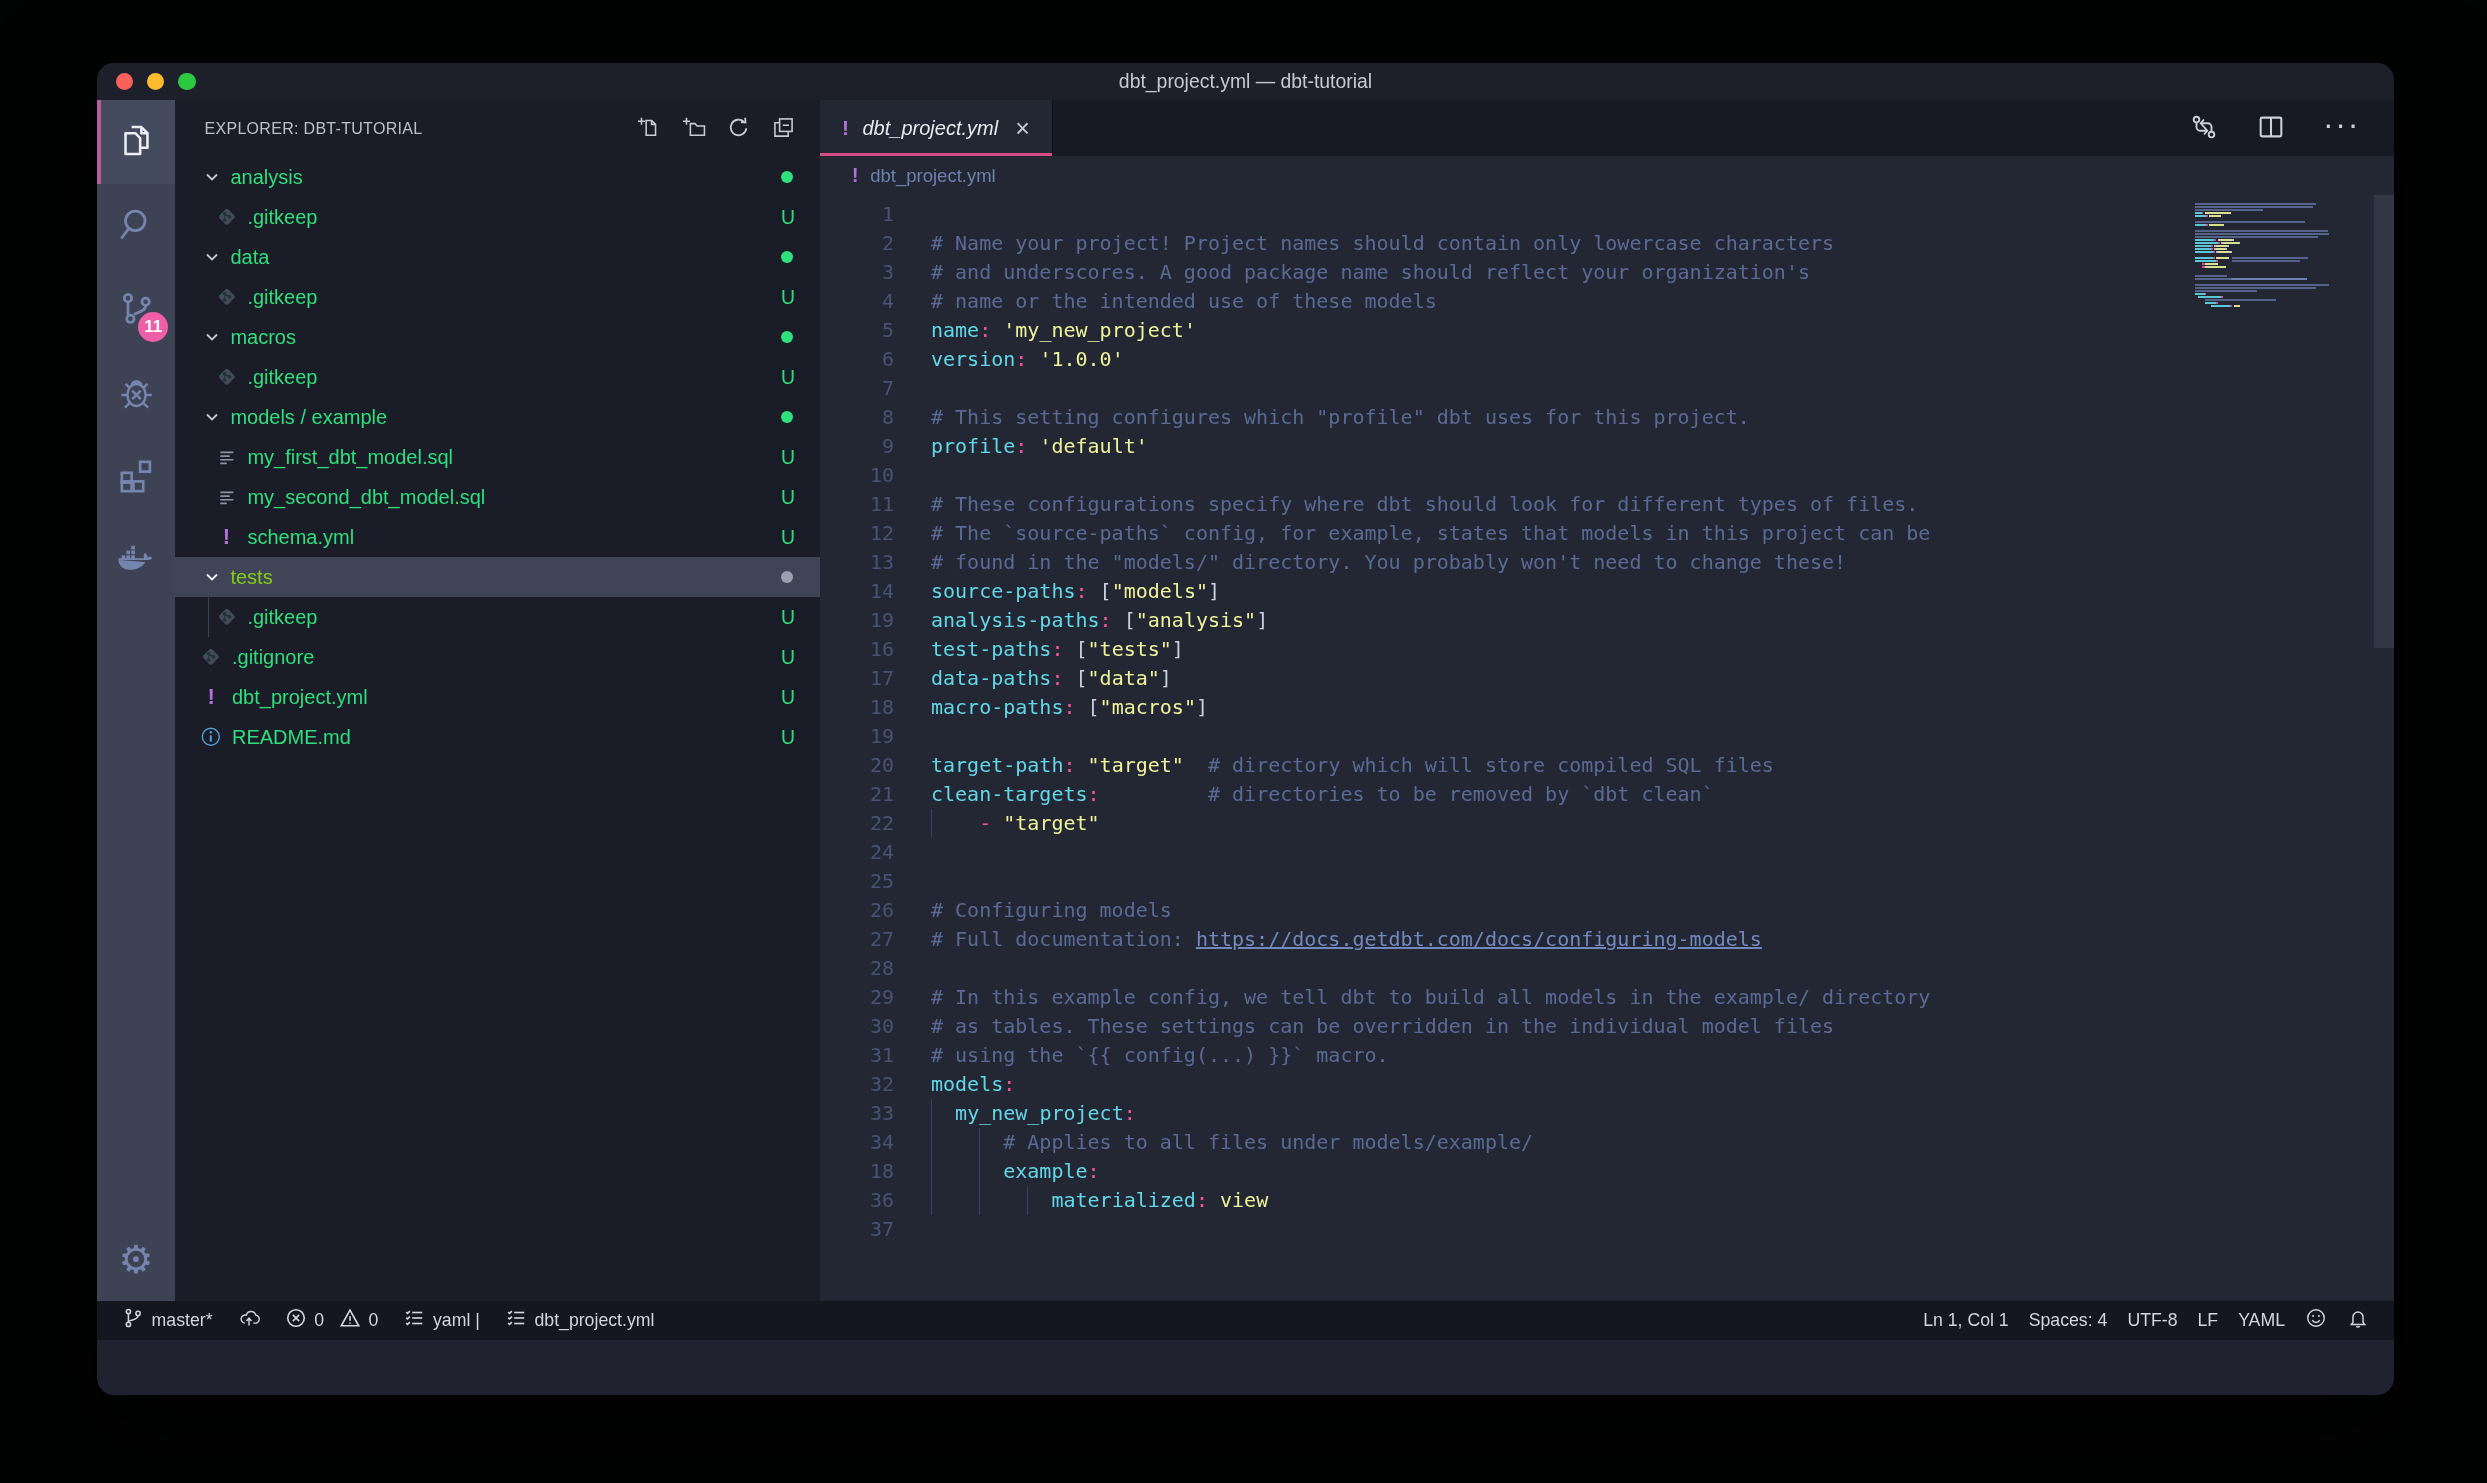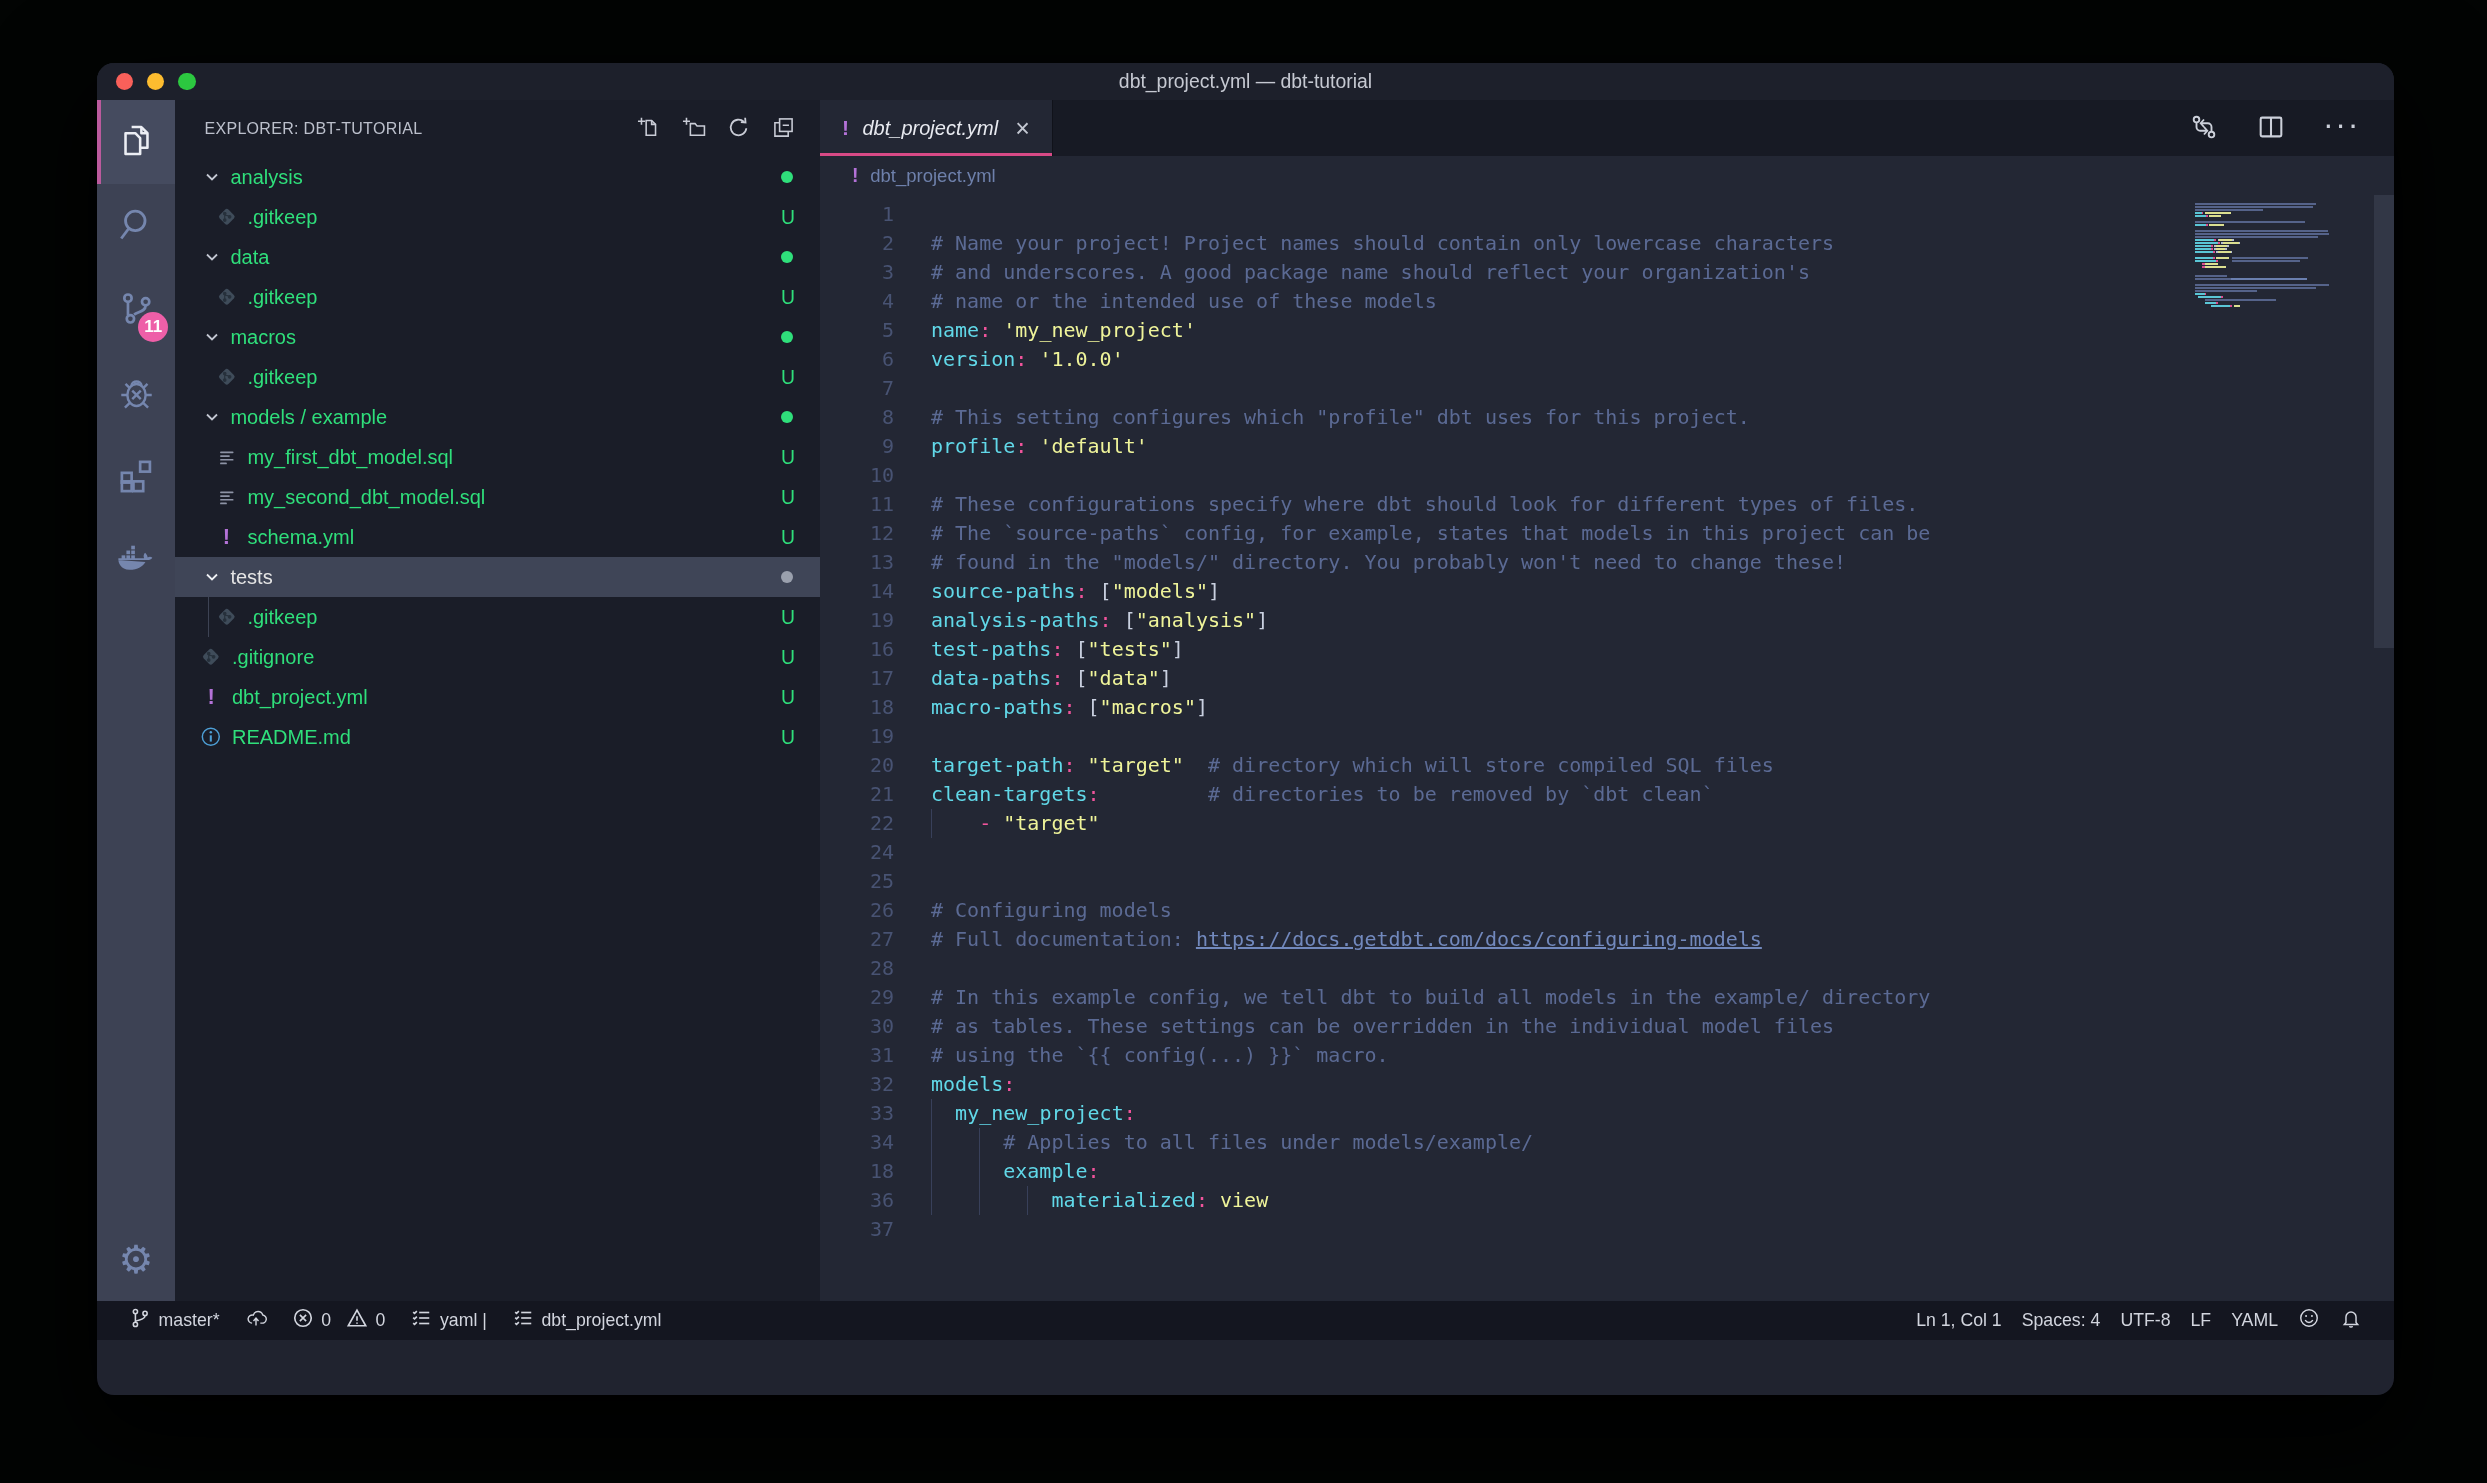--- a/index.html
+++ b/index.html
@@ -37,21 +37,21 @@
     background:#ee5fa8;color:#fff;font-size:17px;font-weight:bold;display:flex;align-items:center;justify-content:center;}
   .act-spacer{flex:1;}
   
   .sidebar{width:645px;background:var(--sidebar);flex:none;display:flex;flex-direction:column;overflow:hidden;}
   .sb-header{height:57px;display:flex;align-items:center;padding:0 23.6px 0 29.5px;flex:none;}
   .sb-title{font-size:16px;letter-spacing:0.3px;color:#bcc0cc;flex:1;white-space:nowrap;}
   .sb-actions{display:flex;gap:20px;color:#c9ccd6;}
   .sb-actions svg{width:25px;height:25px;}
   .tree{flex:1;}
   .row{height:40px;display:flex;align-items:center;position:relative;font-size:20px;color:var(--green);}
-  .row.selected{background:var(--row-sel);color:#e5e5e5;}
+  .row.selected{background:var(--row-sel);color:#84cc16;}
   .row .chev{margin-left:27px;width:20px;height:20px;color:#c3c7d2;flex:none;}
   .row.selected .chev{color:#eef0f4;}
   .row .fico{flex:none;display:flex;align-items:center;justify-content:center;width:25px;margin-left:23.6px;}
   .row.child .fico{margin-left:39px;}
   .row .fico svg{width:23.6px;height:23.6px;}
   .row .excl{color:var(--purple);font-weight:bold;font-size:22px;font-style:normal;}
   .row .name{margin-left:8.4px;white-space:nowrap;}
   .row .chev + .name{margin-left:8.4px;}
   .row .spacer{flex:1;}
   .row .u{color:var(--green);font-size:19.4px;margin-right:25px;}
@@ -85,21 +85,21 @@
   .tk-s{color:var(--tk-s);} .tk-b{color:var(--tk-b);} .tk-t{color:var(--tk-t);}
   .tk-l{color:var(--tk-l);text-decoration:underline;}
   
   .minimap{position:absolute;top:5px;right:22px;width:177px;}
   .mm-line{height:3px;white-space:nowrap;font-size:0;}
   .mm-seg{display:inline-block;height:2px;background:currentColor;vertical-align:top;opacity:.9;}
   .scrollbar{position:absolute;top:0;right:0;bottom:0;width:20px;}
   .thumb{position:absolute;top:0;left:0;right:0;height:41%;background:#3f4656;opacity:.55;}
   
   .statusbar{height:39px;background:var(--status);display:flex;align-items:center;
-    padding:0 32px;color:var(--status-text);font-size:17.7px;}
+    padding:0 25px;color:var(--status-text);font-size:17.7px;}
   .sb-left{display:flex;align-items:center;gap:25px;flex:1;}
   .sb-right{display:flex;align-items:center;gap:20px;}
   .sb-item{display:flex;align-items:center;gap:7.6px;white-space:nowrap;}
   .sb-item svg{width:22px;height:22px;}
   .sb-item.tight{margin-left:-10px;}
 </style>
 </head>
 <body>
 
 <div class="window">

